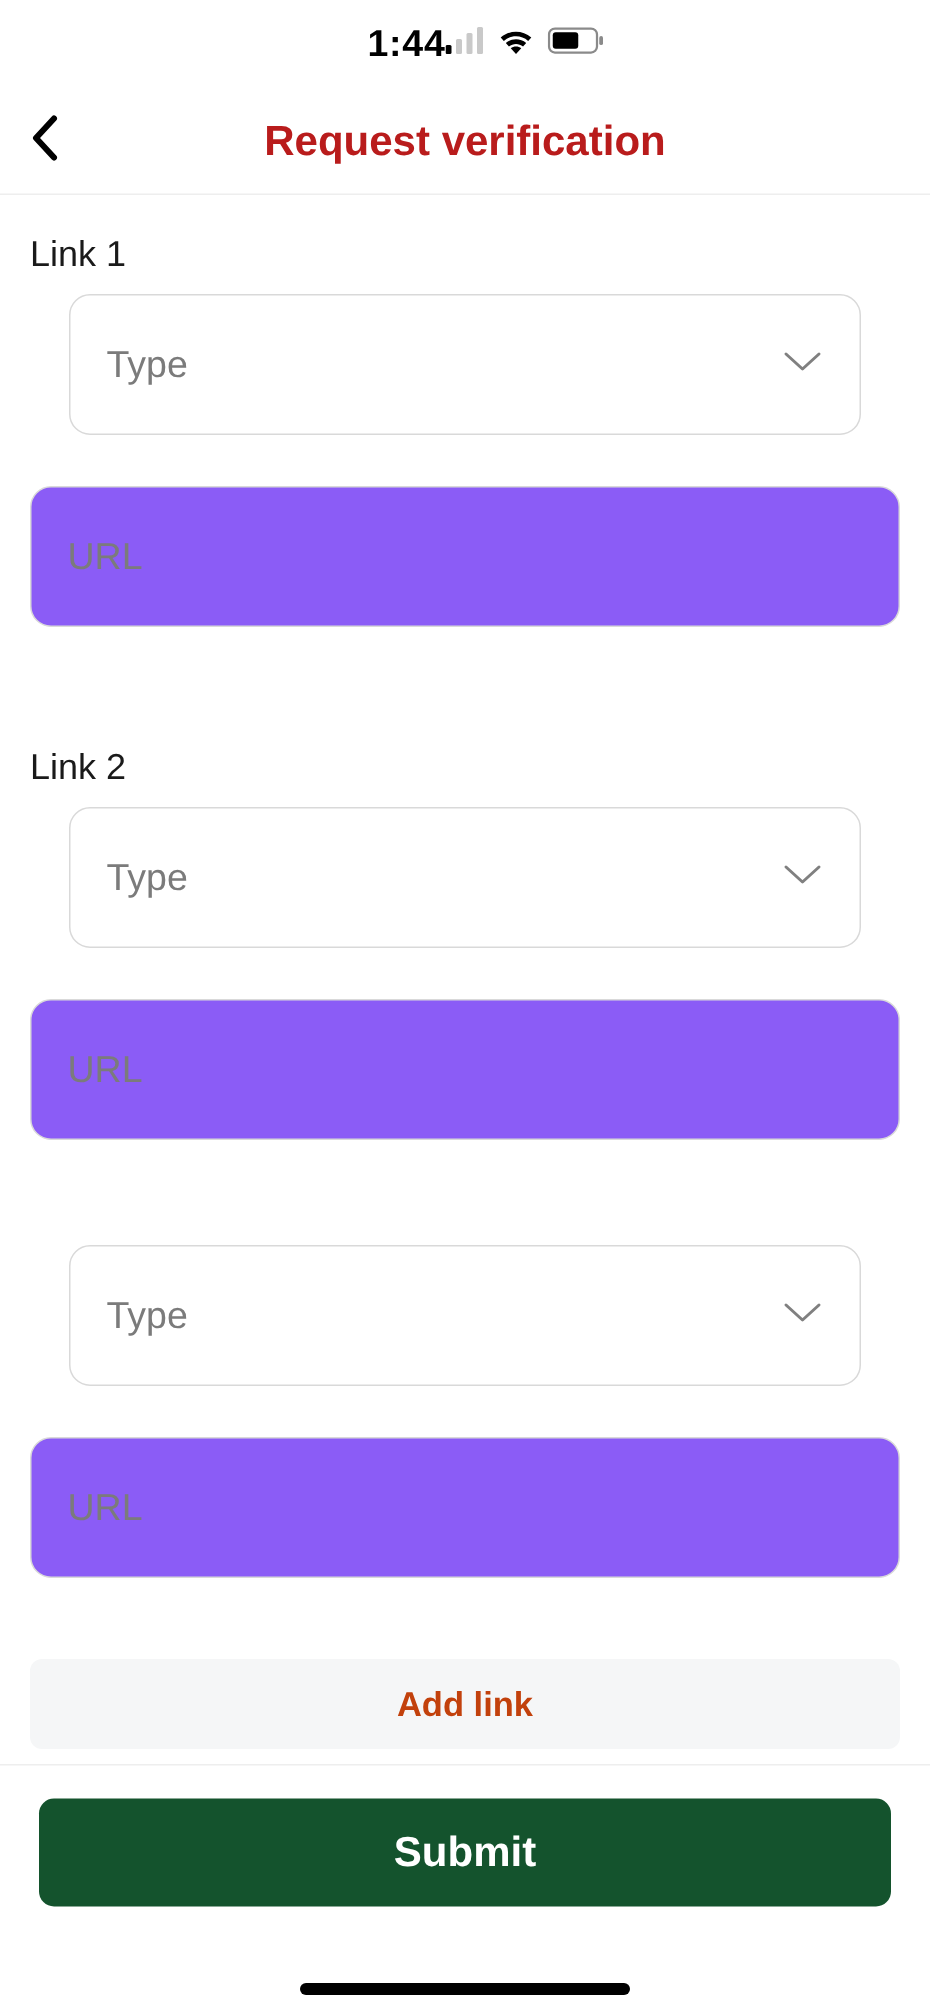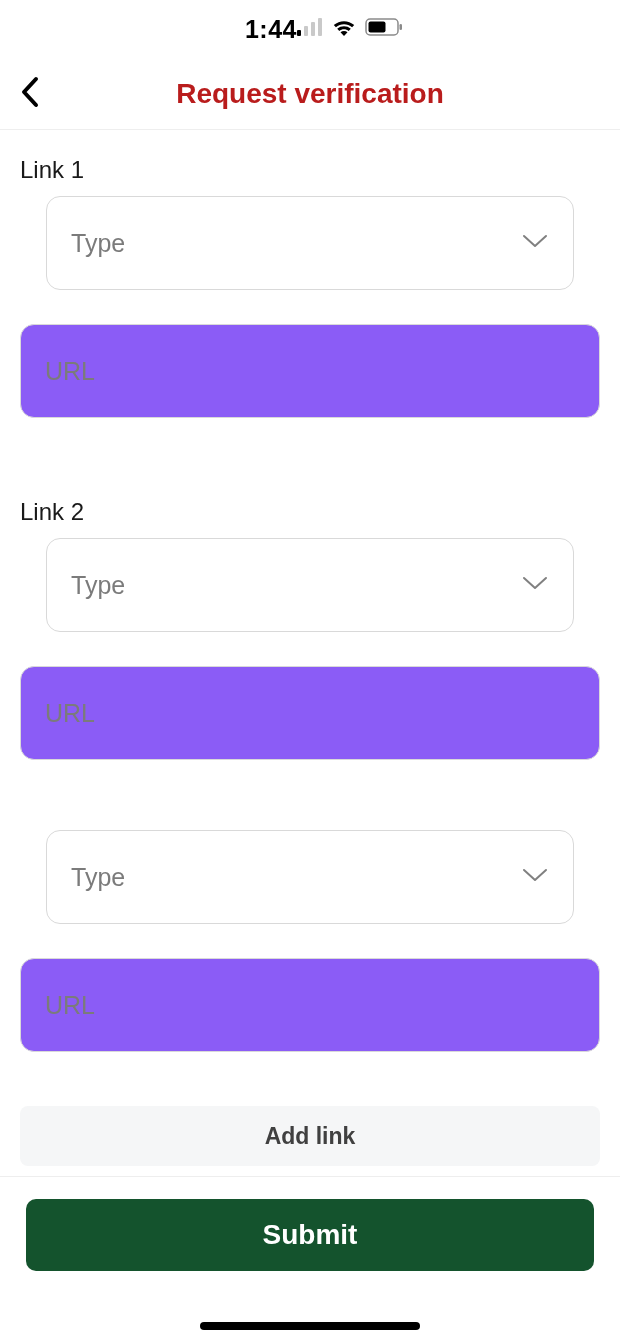--- a/index.html
+++ b/index.html
@@ -125,21 +125,21 @@
       margin-bottom: 10px;
     }
     .add-link-btn {
       width: 100%;
       height: 60px;
       background: #f5f6f7;
       border: none;
       border-radius: 8px;
       font-size: 23px;
       font-weight: 700;
-      color: #404040;
+      color: #c2410c;
       cursor: pointer;
       font-family: inherit;
     }
     .divider {
       height: 1px;
       background: #eeeeee;
     }
     .submit-row {
       padding: 22px 26px 0 26px;
     }

